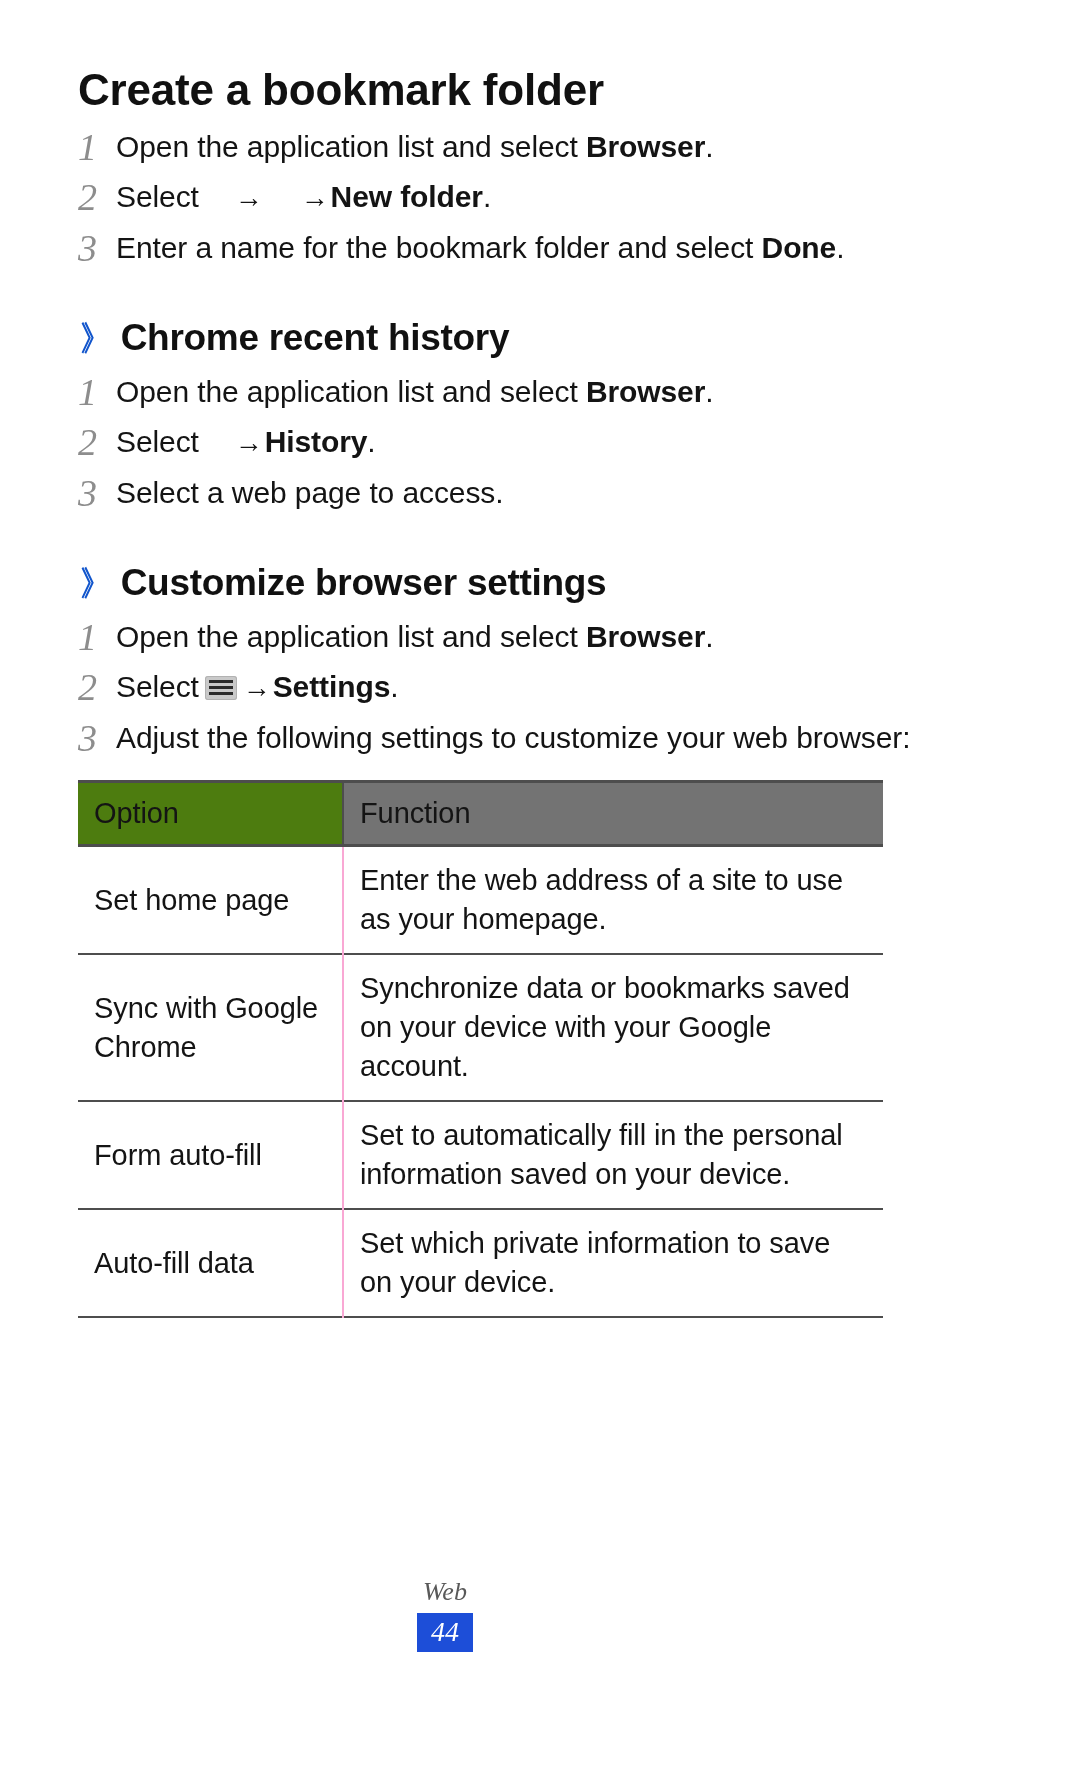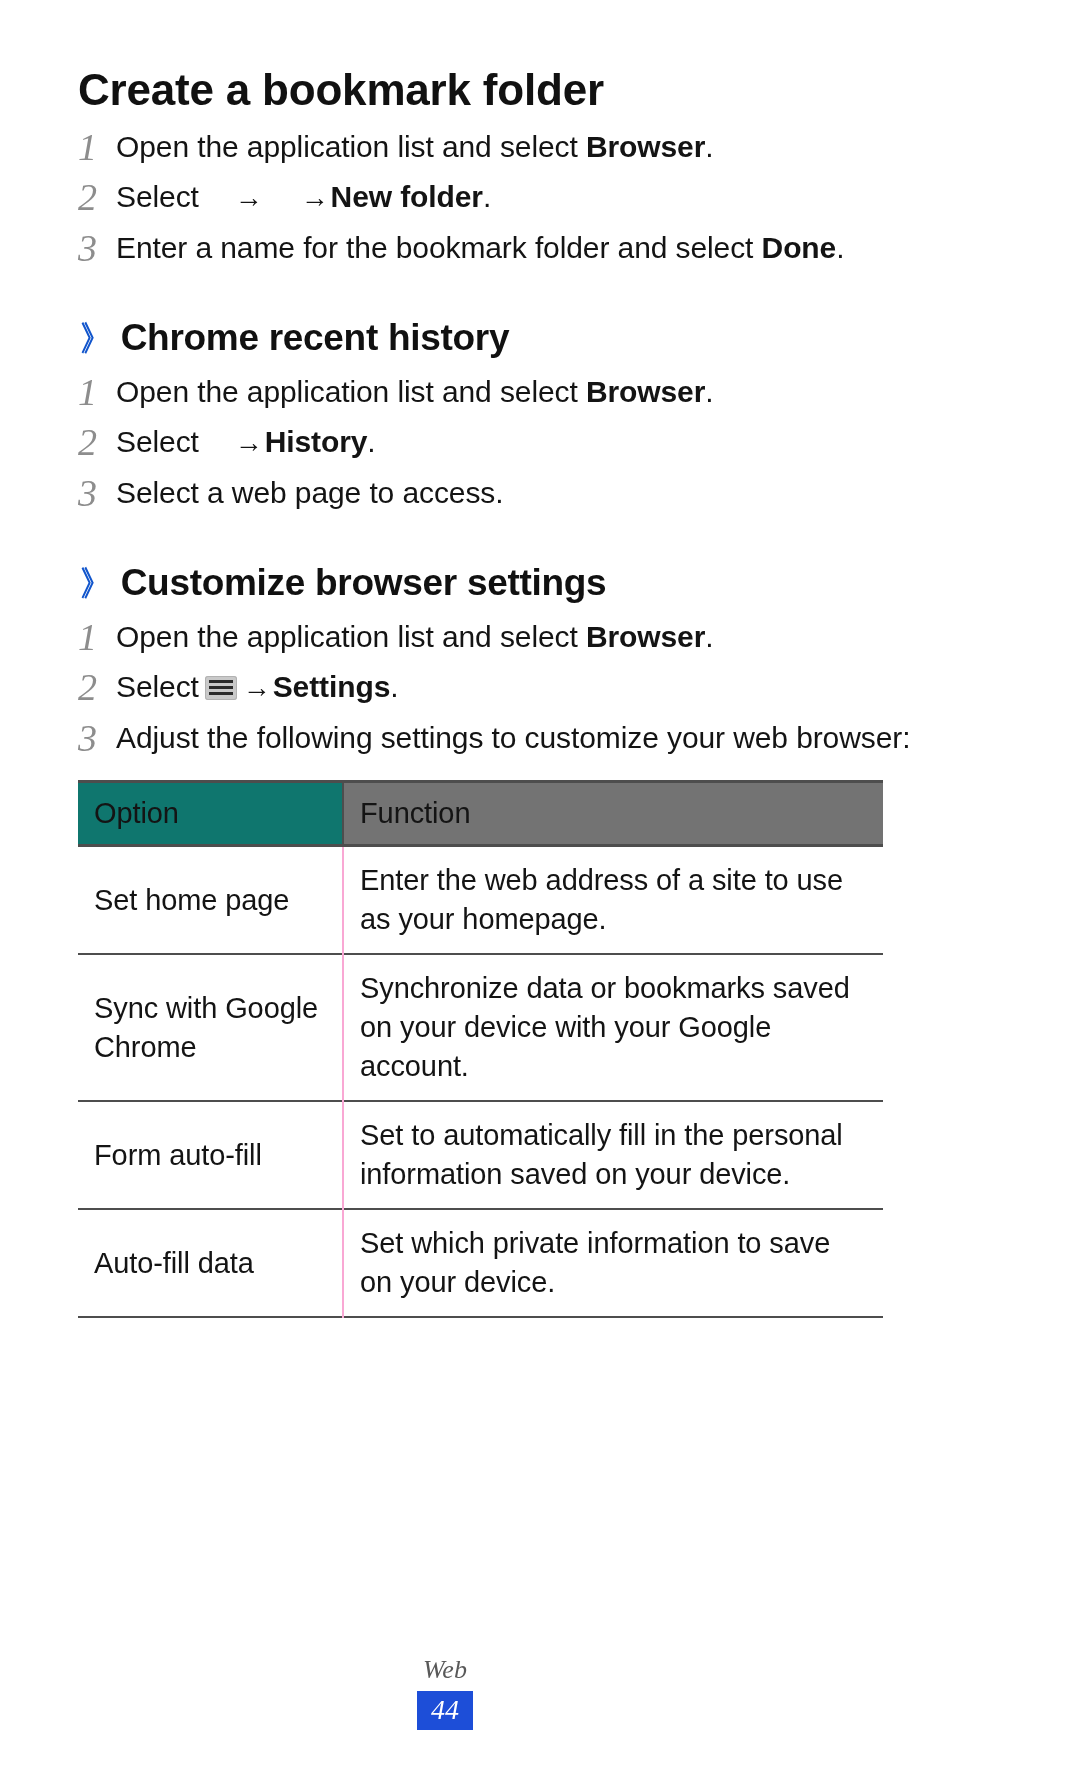--- a/index.html
+++ b/index.html
@@ -139,42 +139,42 @@
     font-weight: normal;
     text-align: left;
     vertical-align: middle;
     padding: 14px 14px 14px 16px;
     letter-spacing: -0.1px;
   }
   .opt-table thead th {
     padding-top: 11px;
     padding-bottom: 11px;
   }
-  .opt-table thead th.h1 { background: #0f766e; }
+  .opt-table thead th.h1 { background: #4d7c0f; }
   .opt-table thead th.h2 { background: #737373; }
 
   .opt-table thead tr {
     border-top: 3px solid #4d4d4d;
     border-bottom: 3px solid #4d4d4d;
   }
   .opt-table tbody tr {
     border-bottom: 2px solid #4d4d4d;
   }
   .opt-table tbody td.col-opt {
     border-right: 2px solid #f9a8d4;
   }
   .opt-table thead th.h1 {
     border-right: 2px solid #4d4d4d;
   }
 
   
   .footer {
     position: absolute;
     left: 0;
-    top: 1655px;
+    top: 1577px;
     width: 890px;
     text-align: center;
   }
   .footer-label {
     font-family: "Liberation Serif", serif;
     font-style: italic;
     font-size: 26px;
     color: #595959;
     line-height: 30px;
   }

